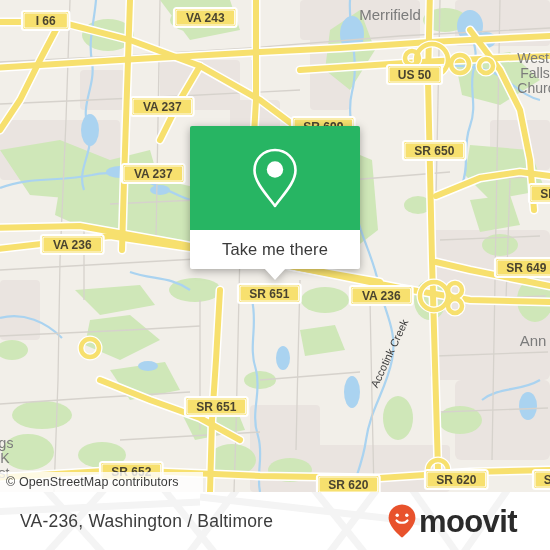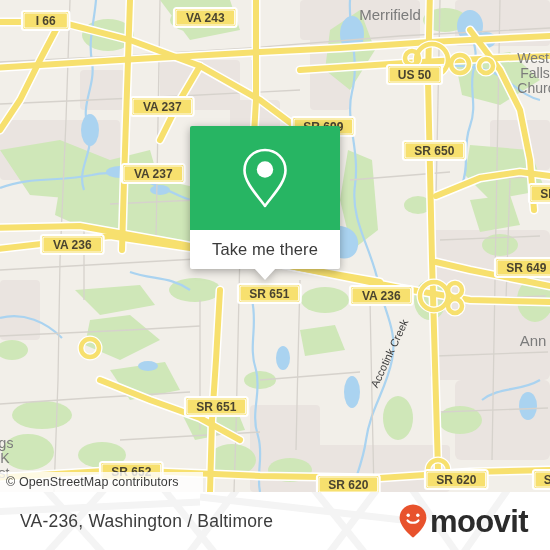--- a/index.html
+++ b/index.html
@@ -23,21 +23,21 @@
     position:absolute;left:0;bottom:0;
     background:rgba(255,255,255,0.80);
     padding:2px 24px 2px 6px;
     font-size:12.5px;color:#3b3b3b;
     letter-spacing:.1px;
     line-height:16px;
   }
 
   
   .callout{
-    position:absolute;left:190px;top:126px;width:150px;
+    position:absolute;left:190px;top:126px;width:170px;
     filter:drop-shadow(0 2px 4px rgba(0,0,0,.32));
     text-align:right;
   }
   .callout-top{
     height:104px;background:#27b563;border-radius:2px 2px 0 0;
     display:flex;align-items:center;justify-content:center;
   }
   .callout-bottom{
     height:39px;background:#ffffff;border-radius:0 0 2px 2px;
     display:flex;align-items:center;justify-content:center;
@@ -58,21 +58,21 @@
   #footer{
     position:absolute;left:0;top:492px;width:542px;height:58px;
     background:#ffffff;overflow:hidden;
   }
   #footer .wm{position:absolute;left:0;top:0;}
   .footer-title{
     position:absolute;left:20px;top:50%;transform:translateY(-50%);
     font-size:17.5px;color:#3c3c3c;letter-spacing:.2px;white-space:nowrap;
   }
   .brand{
-    position:absolute;right:14px;top:50%;transform:translateY(-50%);
+    position:absolute;right:25px;top:50%;transform:translateY(-50%);
     display:flex;align-items:center;gap:2px;
   }
   .brand-word{
     font-size:31px;font-weight:bold;color:#2b2b2b;letter-spacing:-0.6px;
     line-height:31px;
   }
 
   
   .shield text{
     font-family:"Liberation Sans", sans-serif;

